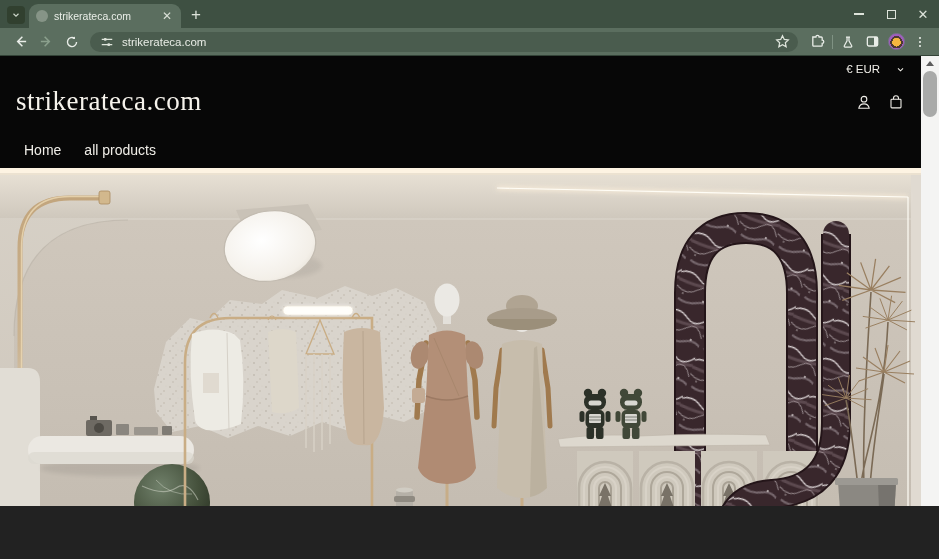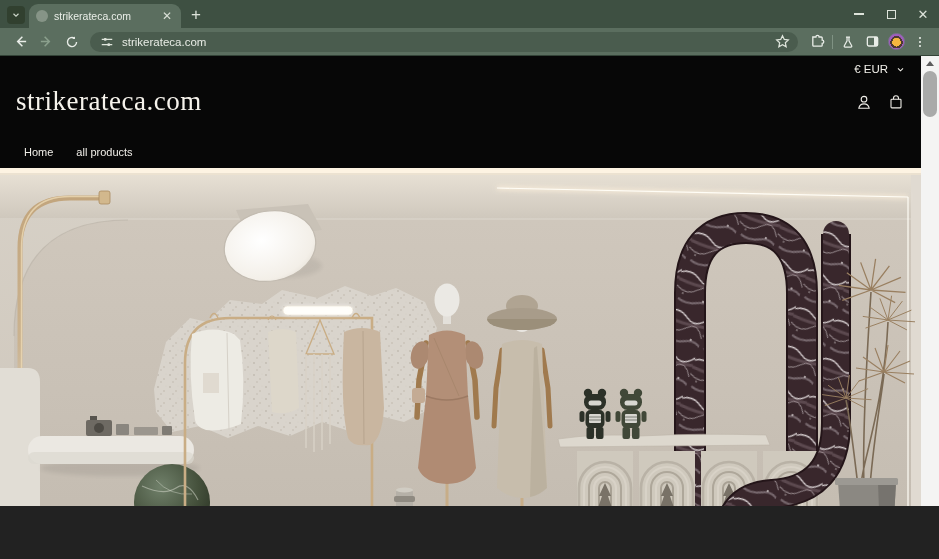--- a/index.html
+++ b/index.html
@@ -33,28 +33,28 @@
   .tb-icon{width:24px;height:24px;display:flex;align-items:center;justify-content:center;cursor:pointer;flex:none;}
   .divider{width:1px;height:14px;background:#7f9283;margin:0 3px;flex:none;}
   .avatar{width:17px;height:17px;border-radius:50%;flex:none;cursor:pointer;
     background:radial-gradient(circle at 50% 55%,#f5b63f 0 38%,#4d3a33 39% 55%,#a05cc0 56% 100%);
     border:1px solid #7e6f93;}
 
   
   .page{display:flex;height:503px;background:#070707;}
   .content{width:921px;display:flex;flex-direction:column;}
   .site-header{height:112px;background:#070707;position:relative;flex:none;}
-  .currency{position:absolute;top:7px;right:16px;display:flex;align-items:center;gap:8px;
+  .currency{position:absolute;top:7px;right:16px;display:flex;align-items:center;gap:16px;
     color:#f2f0ea;font-size:11.5px;cursor:pointer;}
   .logo{position:absolute;left:16px;top:30px;color:#f6f3ec;font-size:27px;
     font-family:"Liberation Serif","DejaVu Serif",serif;letter-spacing:.5px;cursor:pointer;}
   .header-icons{position:absolute;right:14px;top:35px;display:flex;gap:10px;}
   .hicon{width:22px;height:22px;display:flex;align-items:center;justify-content:center;cursor:pointer;}
   .mainnav{position:absolute;left:24px;bottom:10px;display:flex;gap:23px;}
-  .mainnav a{color:#f0eee8;font-size:11px;text-decoration:none;cursor:pointer;}
+  .mainnav a{color:#f0eee8;font-size:14px;text-decoration:none;cursor:pointer;}
 
   .hero{flex:1;position:relative;overflow:hidden;}
   .hero svg{display:block;}
 
   
   .scrollbar{width:18px;background:#f4f4f3;position:relative;flex:none;}
   .sb-btn{position:absolute;left:0;width:18px;height:15px;display:flex;align-items:center;justify-content:center;cursor:pointer;}
   .sb-up{top:0;} .sb-down{bottom:0;}
   .tri-up{width:0;height:0;border-left:4px solid transparent;border-right:4px solid transparent;border-bottom:5px solid #5c5c5c;}
   .tri-down{width:0;height:0;border-left:4px solid transparent;border-right:4px solid transparent;border-top:5px solid #5c5c5c;}

